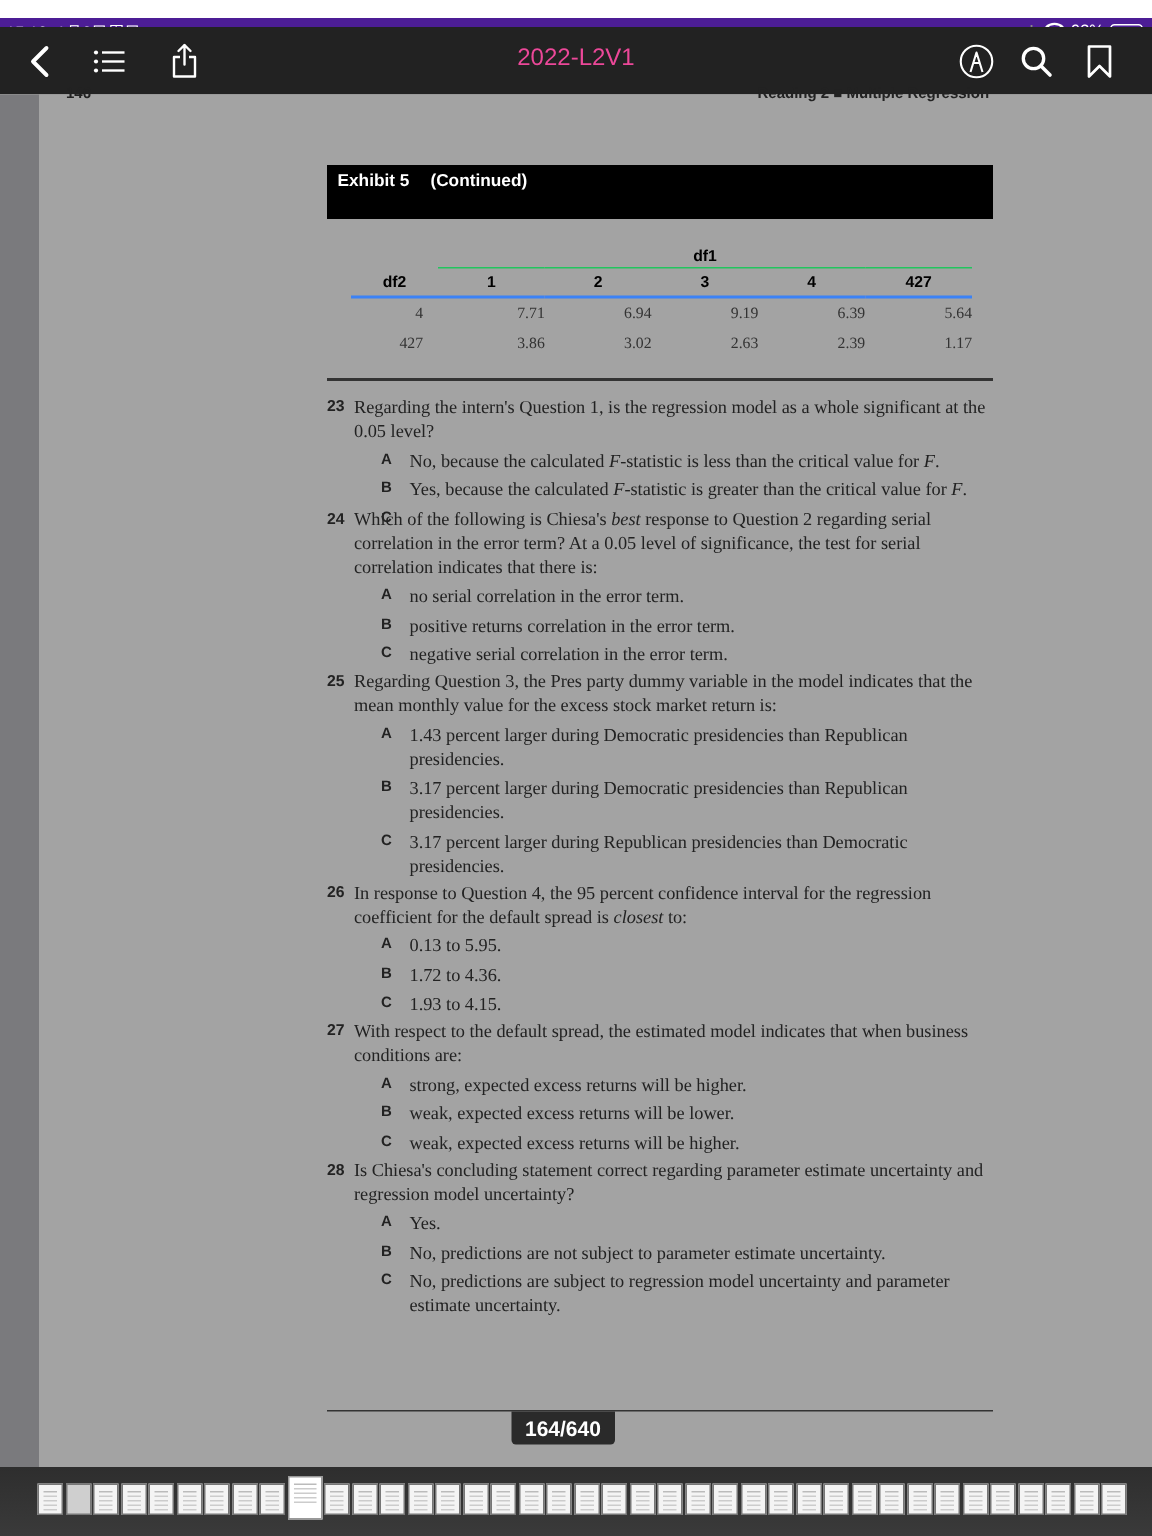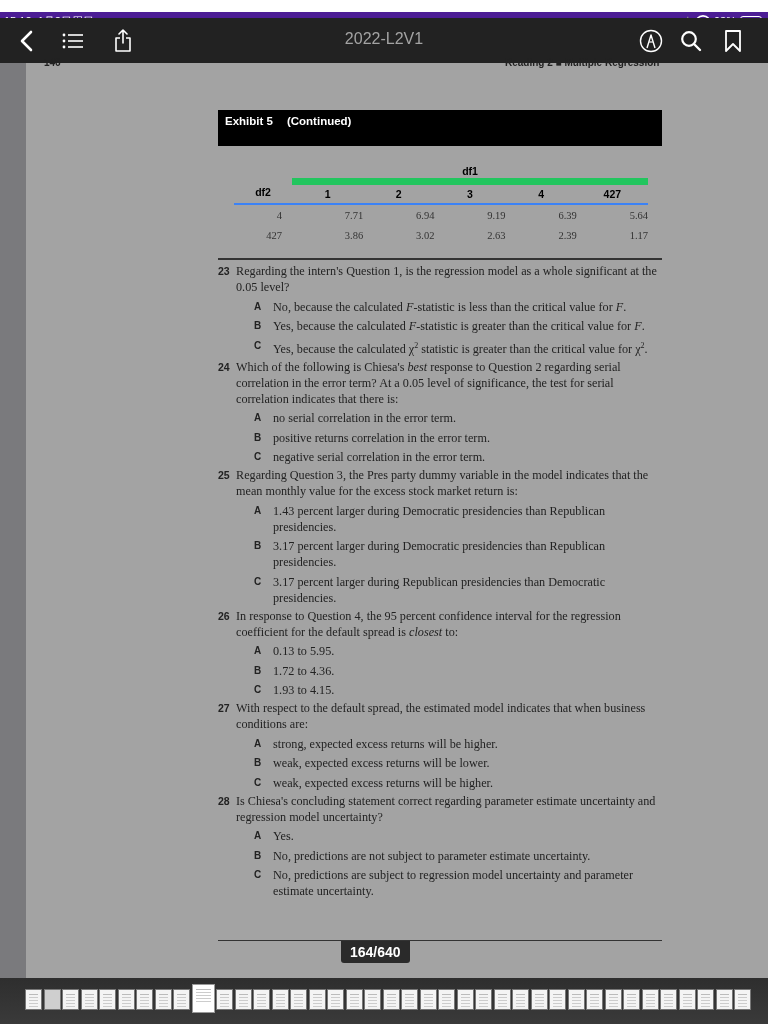--- a/index.html
+++ b/index.html
@@ -3,33 +3,33 @@
 <meta charset="utf-8">
 <style>
   html, body { margin:0; padding:0; }
   body { width:768px; height:1024px; position:relative; overflow:hidden; background:#fff; font-family:"Liberation Serif", serif; }
   .statusbar { position:absolute; left:0; top:12px; width:768px; height:18px; background:#4c1d95; color:#fff; font-family:"Liberation Sans", sans-serif; font-size:11px; }
   .statusbar .time { position:absolute; left:4px; top:2px; }
   .statusbar .right { position:absolute; right:6px; top:2px; display:flex; align-items:center; gap:4px; }
   .battery { width:22px; height:10px; border:1px solid #fff; border-radius:3px; position:relative; box-sizing:border-box; padding:1px; }
   .battery .fill { height:100%; background:#fff; border-radius:1px; }
   .battery:after { content:""; position:absolute; right:-3px; top:2px; width:2px; height:4px; background:#fff; border-radius:0 1px 1px 0; }
-  .toolbar { position:absolute; left:0; top:18px; width:768px; height:45px; background:#222; color:#a3a3a3; }
+  .toolbar { position:absolute; left:0; top:18px; width:768px; height:45px; background:#222; color:#ec4899; }
   .toolbar .title { position:absolute; left:0; right:0; top:12px; text-align:center; font-family:"Liberation Sans", sans-serif; font-size:16px; pointer-events:none; }
   .tb-btn { position:absolute; top:6px; width:34px; height:34px; display:flex; align-items:center; justify-content:center; cursor:pointer; }
   .page-area { position:absolute; left:0; top:63px; width:768px; height:915px; background:#a3a3a3; }
   .gutter { position:absolute; left:0; top:0; width:26px; height:100%; background:#7a7a7d; }
   .running-head { position:absolute; top:-6px; font-family:"Liberation Sans", sans-serif; font-size:10px; font-weight:bold; color:#222; }
   .exhibit { position:absolute; left:218px; top:47px; width:444px; }
   .exhibit-bar { background:#000; color:#fff; font-family:"Liberation Sans", sans-serif; font-weight:bold; font-size:11.5px; height:36px; line-height:23px; padding-left:7px; }
   .exhibit-bar span.cont { margin-left:14px; }
   table.ftable { border-collapse:collapse; margin-left:16px; margin-top:18px; width:414px; font-size:10.5px; }
   table.ftable th { font-family:"Liberation Sans", sans-serif; font-weight:bold; font-size:10.5px; padding:0; }
   table.ftable td { padding:0; text-align:right; color:#333; height:18px; }
-  .df1-row th { border-bottom:7px solid #22c55e; height:14px; }
+  .df1-row th { border-bottom:1px solid #22c55e; height:14px; }
   .hdr-row th { border-bottom:2px solid #3b82f6; height:18px; }
   .exhibit-rule { margin-top:14px; border-top:2px solid #333; }
   .questions { position:absolute; left:218px; top:200px; width:450px; font-size:12.2px; color:#222; line-height:16px; }
   .q { position:relative; padding-left:18px; margin-bottom:2px; }
   .q .num { position:absolute; left:0; top:0; font-family:"Liberation Sans", sans-serif; font-weight:bold; font-size:10.5px; }
   .opt { position:relative; padding-left:37px; margin-top:3.5px; }
   .opt .letter { position:absolute; left:18px; top:0; font-family:"Liberation Sans", sans-serif; font-weight:bold; font-size:10px; }
   .bottom-rule { position:absolute; left:218px; top:877px; width:444px; border-top:1.5px solid #333; }
   .page-indicator { position:absolute; left:341px; top:878px; height:22px; padding:0 9px; background:#2a2a2a; color:#fff; font-family:"Liberation Sans", sans-serif; font-weight:bold; font-size:14px; line-height:22px; border-radius:0 0 3px 3px; }
   .thumbstrip { position:absolute; left:0; top:978px; width:768px; height:46px; background:linear-gradient(#2e2e2e,#3a3a3a); }
@@ -158,21 +158,21 @@
       </table>
     <div class="exhibit-rule"></div>
   </div>
 
   <div class="questions" id="questions">
       <div class="q">
         <span class="num">23</span>
         <div>Regarding the intern's Question 1, is the regression model as a whole significant at the 0.05 level?</div>
         <div class="opt"><span class="letter">A</span><span>No, because the calculated <i>F</i>-statistic is less than the critical value for <i>F</i>.</span></div>
         <div class="opt"><span class="letter">B</span><span>Yes, because the calculated <i>F</i>-statistic is greater than the critical value for <i>F</i>.</span></div>
-        <div class="opt"><span class="letter">C</span><span>Yes, because the calculated χ<sup style="font-size:8px">2</sup> statistic is greater than the critical value for χ<sup style="font-size:8px">2</sup>.</span></div>
+        <div class="opt"><span class="letter">C</span></div>
       </div>
       <div class="q">
         <span class="num">24</span>
         <div>Which of the following is Chiesa's <i>best</i> response to Question 2 regarding serial correlation in the error term? At a 0.05 level of significance, the test for serial correlation indicates that there is:</div>
         <div class="opt"><span class="letter">A</span><span>no serial correlation in the error term.</span></div>
         <div class="opt"><span class="letter">B</span><span>positive returns correlation in the error term.</span></div>
         <div class="opt"><span class="letter">C</span><span>negative serial correlation in the error term.</span></div>
       </div>
       <div class="q">
         <span class="num">25</span>

